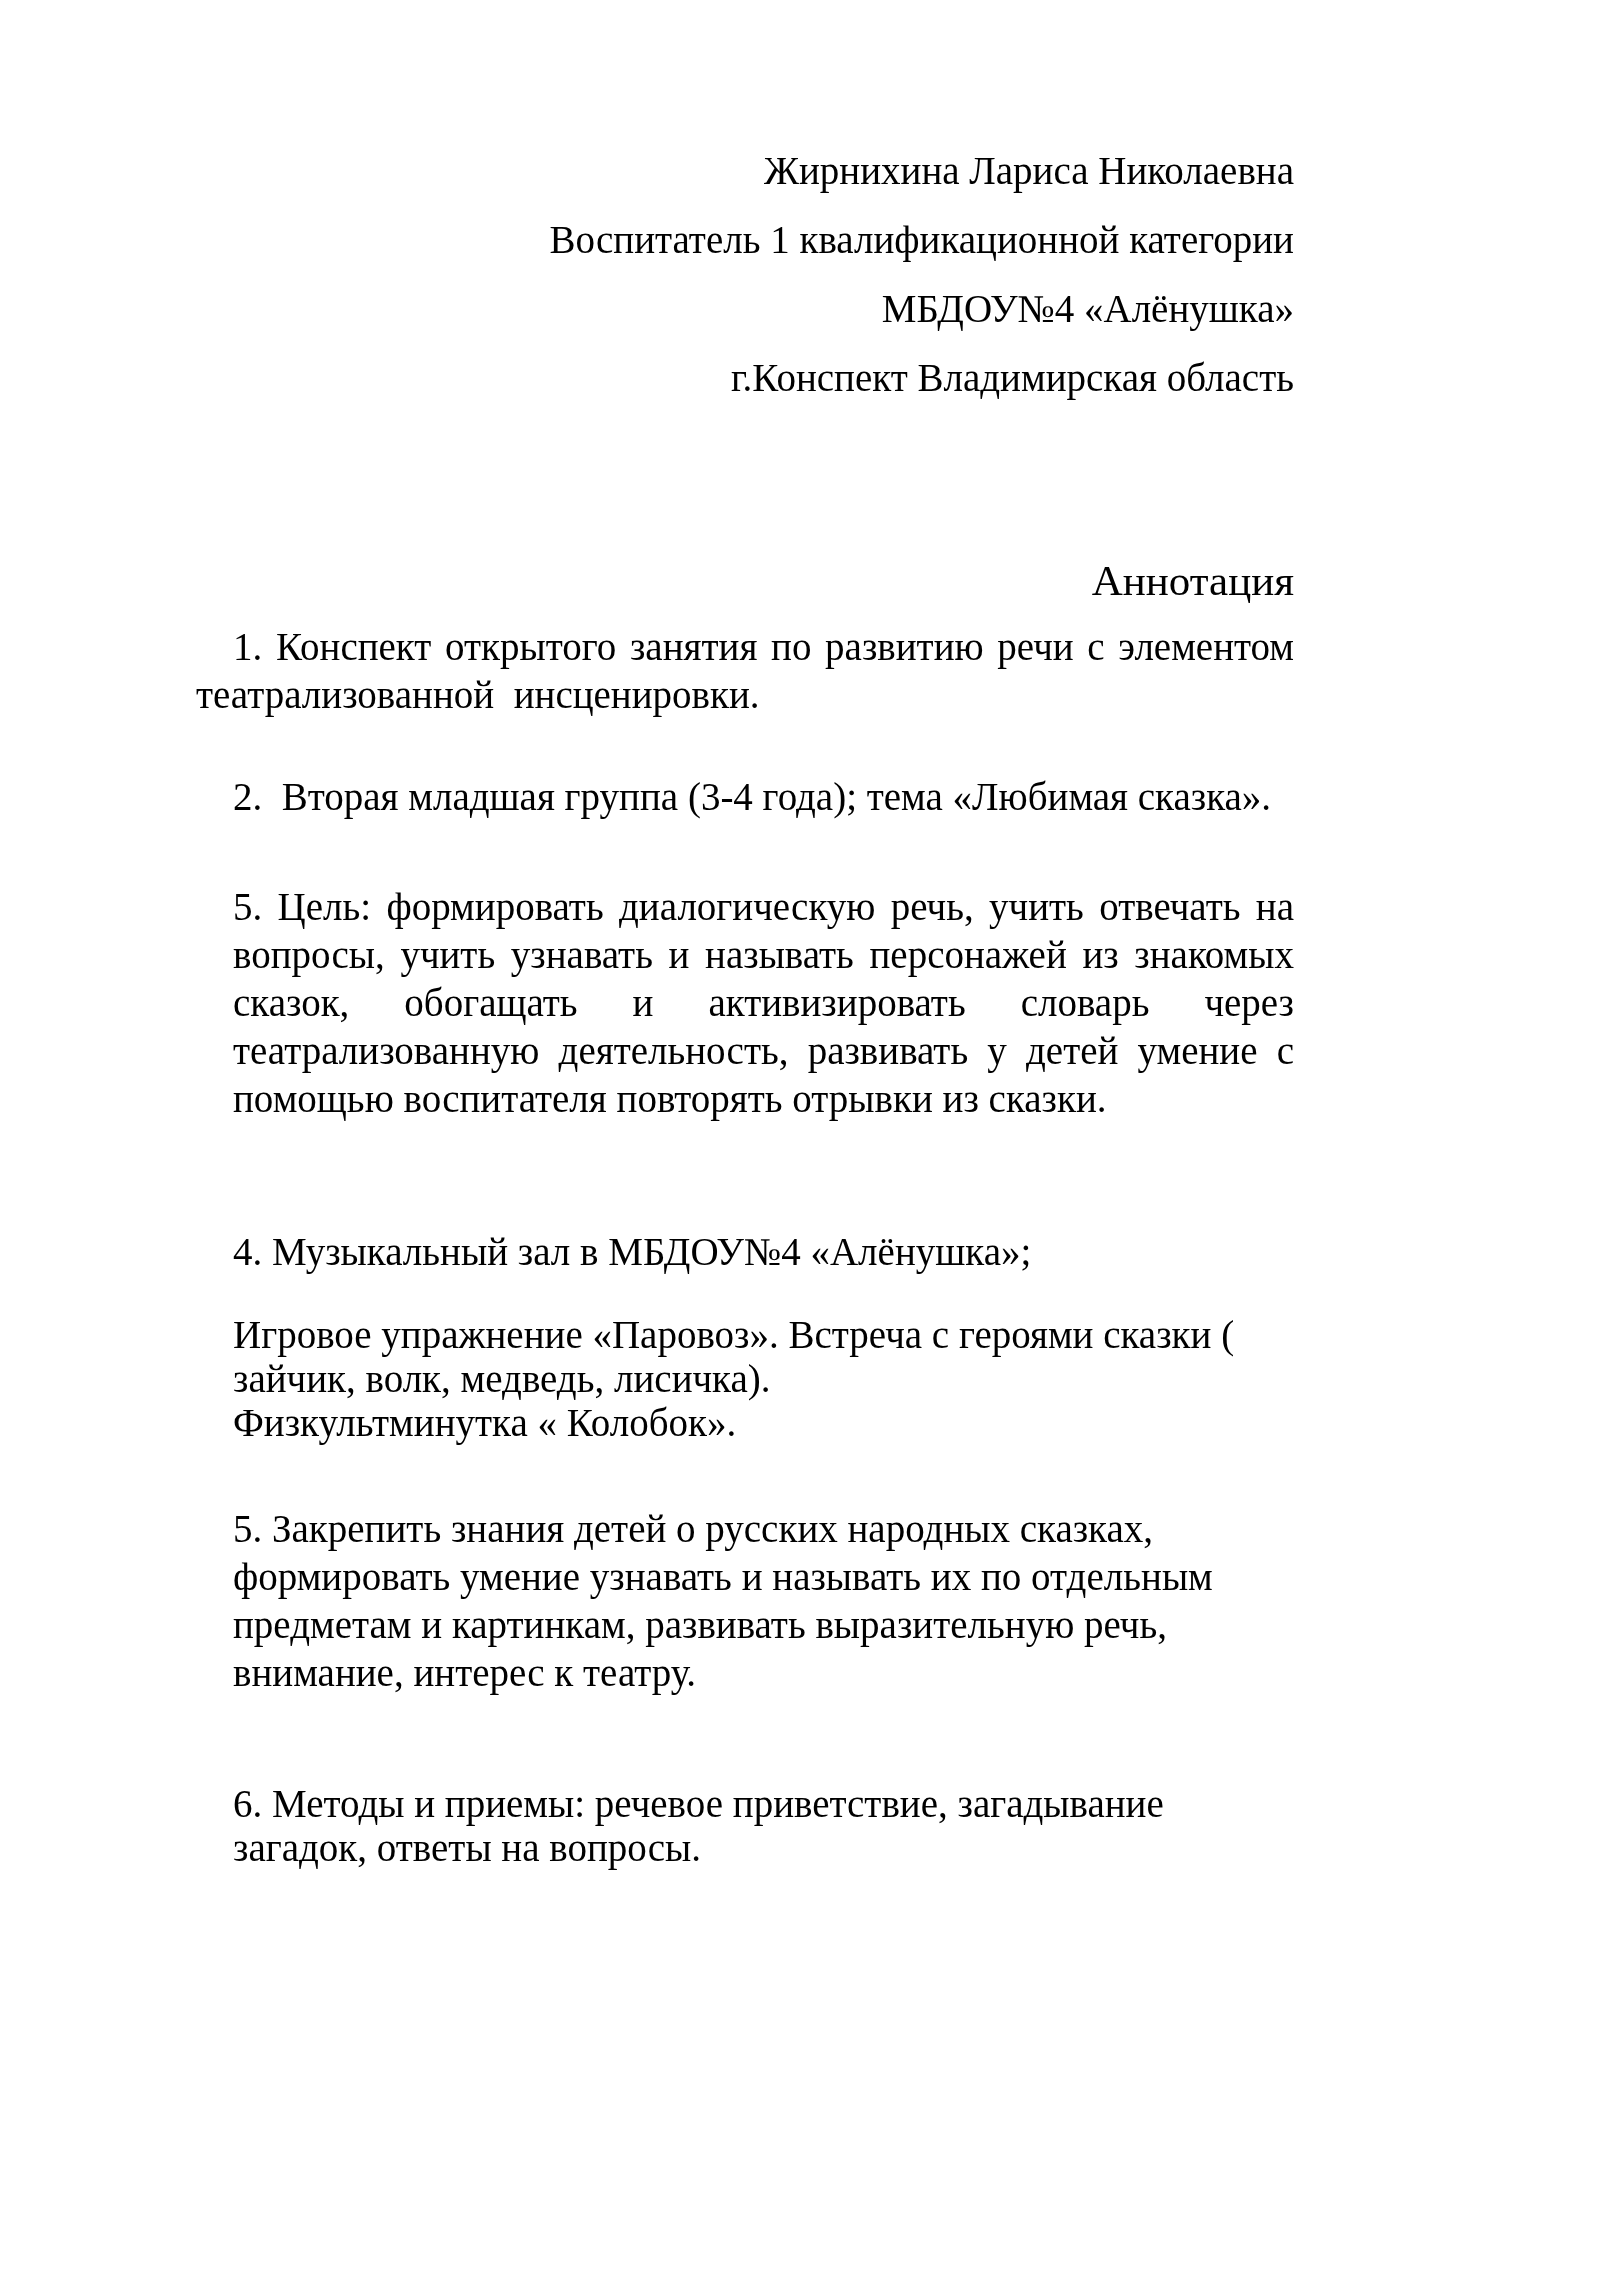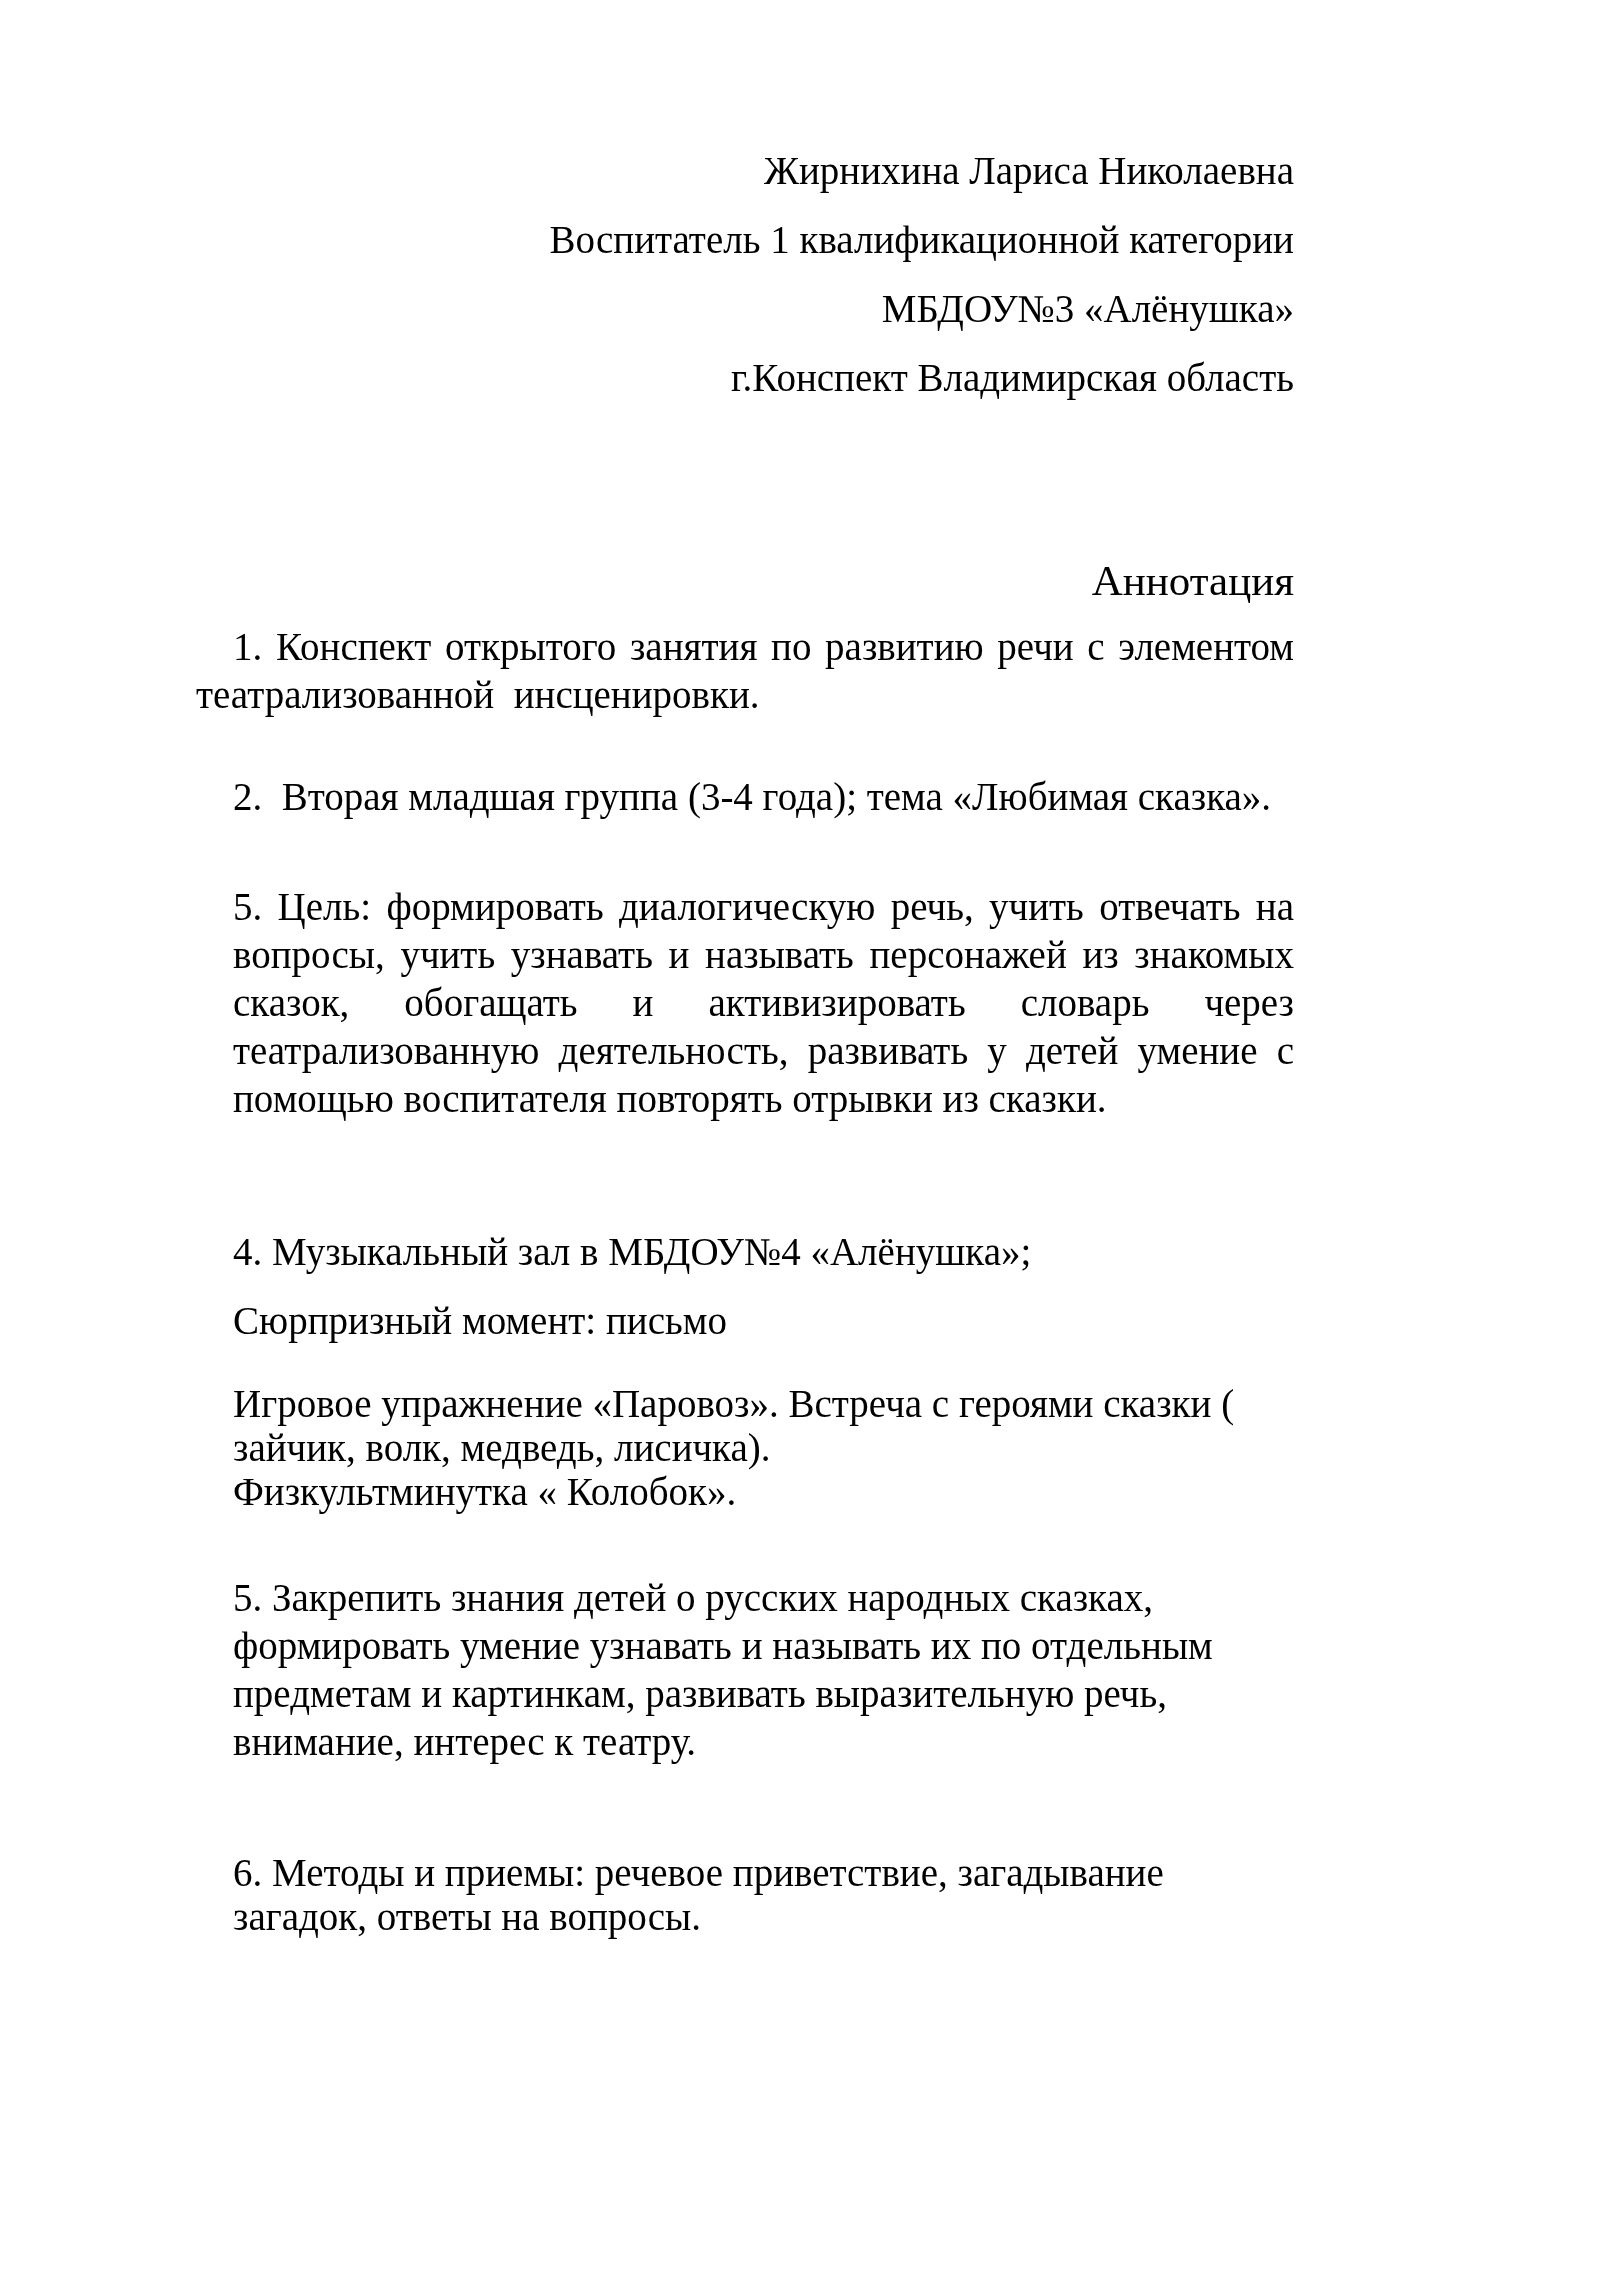--- a/index.html
+++ b/index.html
@@ -53,35 +53,34 @@
   .p6 { margin-top: 85px; line-height: 44px; }
 </style>
 </head>
 <body>
 
 <div class="page">
 
   <div class="author-block">
     <p>Жирнихина Лариса Николаевна</p>
     <p>Воспитатель 1 квалификационной категории</p>
-    <p>МБДОУ№3 «Алёнушка»</p>
+    <p>МБДОУ№4 «Алёнушка»</p>
     <p>г.Конспект Владимирская область</p>
   </div>
 
   <p class="doc-title">Аннотация</p>
 
   <p class="para justify p1">1. Конспект открытого занятия по развитию речи с элементом театрализованной&nbsp; инсценировки.</p>
 
   <p class="para p2">2.&nbsp; Вторая младшая группа (3-4 года); тема «Любимая сказка».</p>
 
   <p class="para justify p3">5. Цель: формировать диалогическую речь, учить отвечать на вопросы, учить узнавать и называть персонажей из знакомых сказок, обогащать и активизировать словарь через театрализованную деятельность, развивать у детей умение с помощью воспитателя повторять отрывки из сказки.</p>
 
   <p class="para p4">4. Музыкальный зал в МБДОУ№4 «Алёнушка»;</p>
 
-  <p class="para surprise">Сюрпризный момент: письмо</p>
 
 
   <div class="game-block">
     <p class="para">Игровое упражнение «Паровоз». Встреча с героями сказки ( зайчик, волк, медведь, лисичка).</p>
     <p class="para">Физкультминутка « Колобок».</p>
   </div>
 
   <p class="para p5">5. Закрепить знания детей о русских народных сказках, формировать умение узнавать и называть их по отдельным предметам и картинкам, развивать выразительную речь, внимание, интерес к театру.</p>
 
   <p class="para p6">6. Методы и приемы: речевое приветствие, загадывание загадок, ответы на вопросы.</p>

